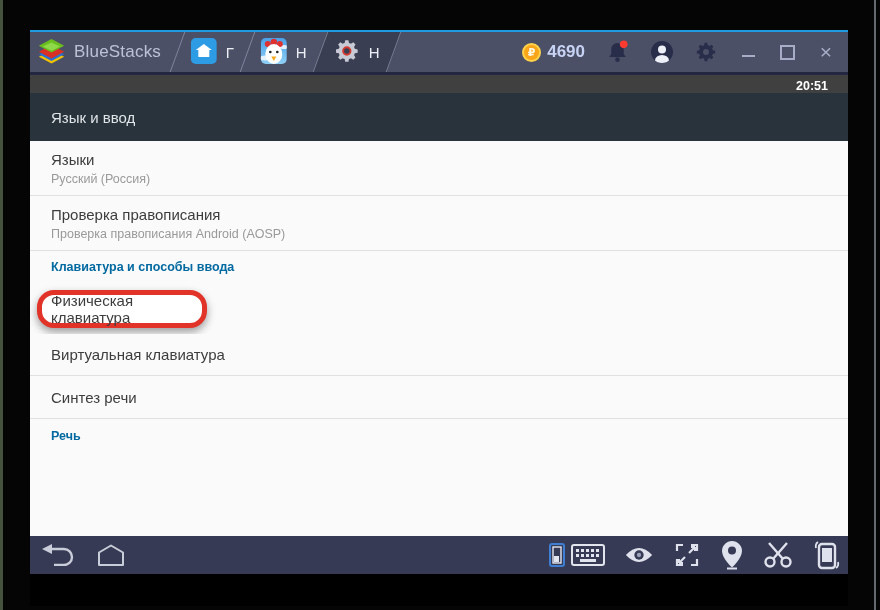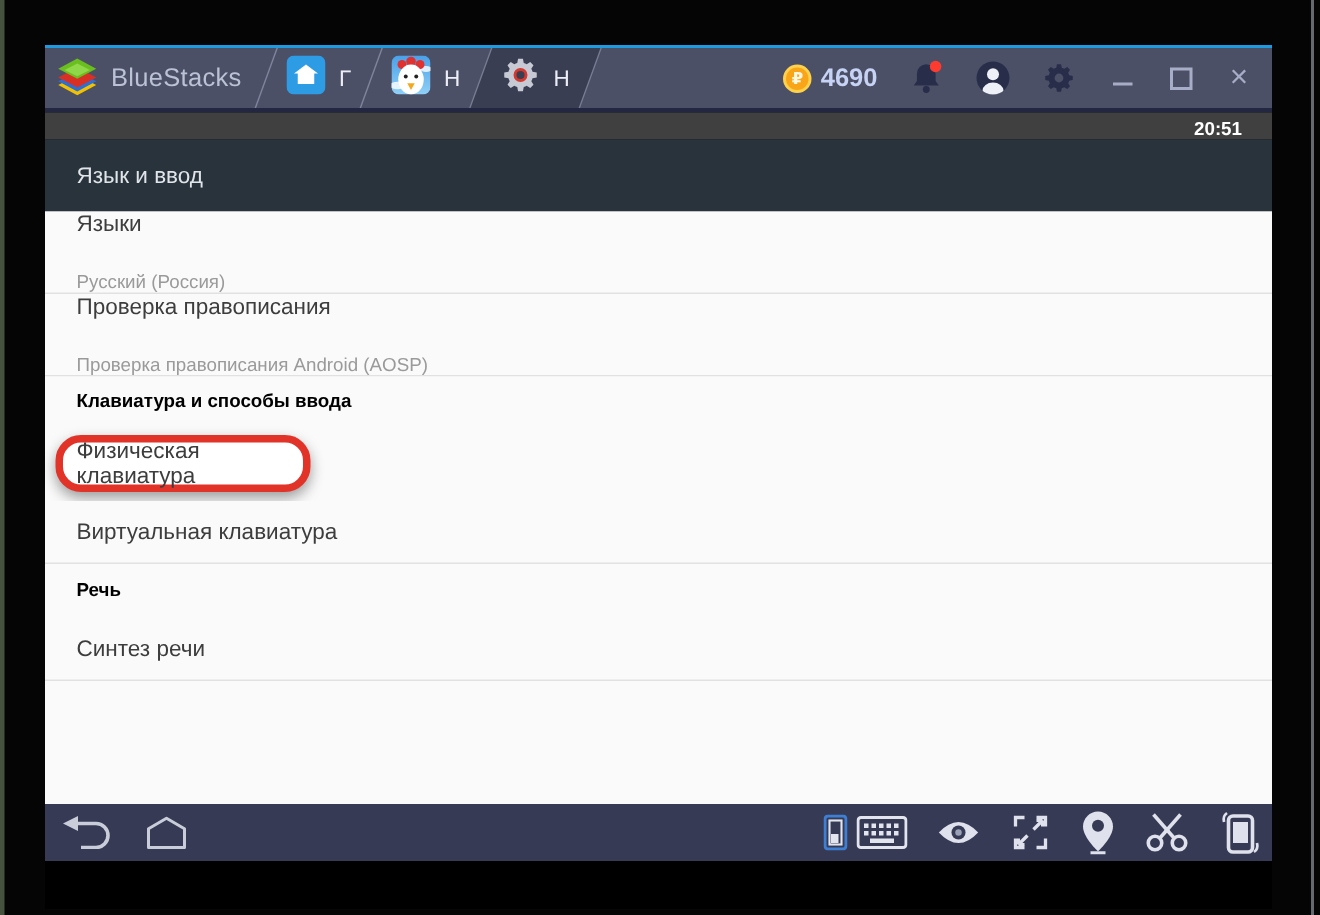--- a/index.html
+++ b/index.html
@@ -41,25 +41,25 @@
   .tb-ic{margin-left:21px;display:flex;align-items:center;}
   .winctl{margin-left:23px;display:flex;align-items:center;justify-content:center;
     width:16px;height:16px;cursor:pointer;}
   .minimize-bar{display:inline-block;width:13px;height:0;border-bottom:2px solid #a7adc6;margin-top:8px;}
   .maximize-box{display:inline-block;width:11px;height:11px;border:2px solid #a7adc6;}
   .close-x{color:#a7adc6;font-size:21px;line-height:16px;}
 
   
   .row{box-sizing:border-box;padding-left:21px;background:#fafafa;}
   .row.divider{border-bottom:1px solid #e1e1e1;}
-  .row.two{display:flex;flex-direction:column;justify-content:space-between;gap:4px;}
+  .row.two{display:flex;flex-direction:column;justify-content:center;gap:4px;}
   .row.one{display:flex;flex-direction:column;justify-content:center;}
   .row-title{font-size:15px;color:#3d3d3d;}
   .row-sub{font-size:12.5px;color:#9a9a9a;}
-  .row.section{color:#000000;font-size:12.5px;font-weight:bold;}
+  .row.section{color:#0369a1;font-size:12.5px;font-weight:bold;}
   .hl-box{margin-left:7px;margin-top:4px;width:170px;height:38px;box-sizing:border-box;
     border:5px solid #e23329;border-radius:17px;display:flex;align-items:center;
     background:#fff;box-shadow:0 4px 9px rgba(0,0,0,.38);}
   .hl-box .row-title{padding-left:9px;}
 
   
   .nav-left{margin-left:10px;display:flex;align-items:center;gap:18px;}
   .nav-right{margin-left:auto;margin-right:6px;display:flex;align-items:center;gap:19px;}
   .kb-group{display:flex;align-items:center;gap:6px;}
   .nav-btn{display:flex;align-items:center;cursor:pointer;}
@@ -200,25 +200,25 @@
       <span>Клавиатура и способы ввода</span>
     </div>
     <div class="row" style="height:48px;padding-left:0">
       <div class="hl-box">
         <span class="row-title">Физическая клавиатура</span>
       </div>
     </div>
     <div class="row one divider" style="height:42px">
       <span class="row-title">Виртуальная клавиатура</span>
     </div>
+    <div class="row one divider" style="height:43px">
+      <span class="row-title">Синтез речи</span>
+    </div>
     <div class="row section" style="height:35px;padding-top:10px">
       <span>Речь</span>
-    </div>
-    <div class="row one divider" style="height:43px">
-      <span class="row-title">Синтез речи</span>
     </div>
   </div>
 
   <div class="navbar">
     <div class="nav-left">
       <span class="nav-btn">
         <svg width="36" height="22" viewBox="0 0 36 22">
           <path d="M11 5 H24 a8 8 0 0 1 0 16 H14" fill="none" stroke="#c9cdd9" stroke-width="2.4"></path>
           <path d="M2 5 L12 0 V10 Z" fill="#c9cdd9"></path>
         </svg>

